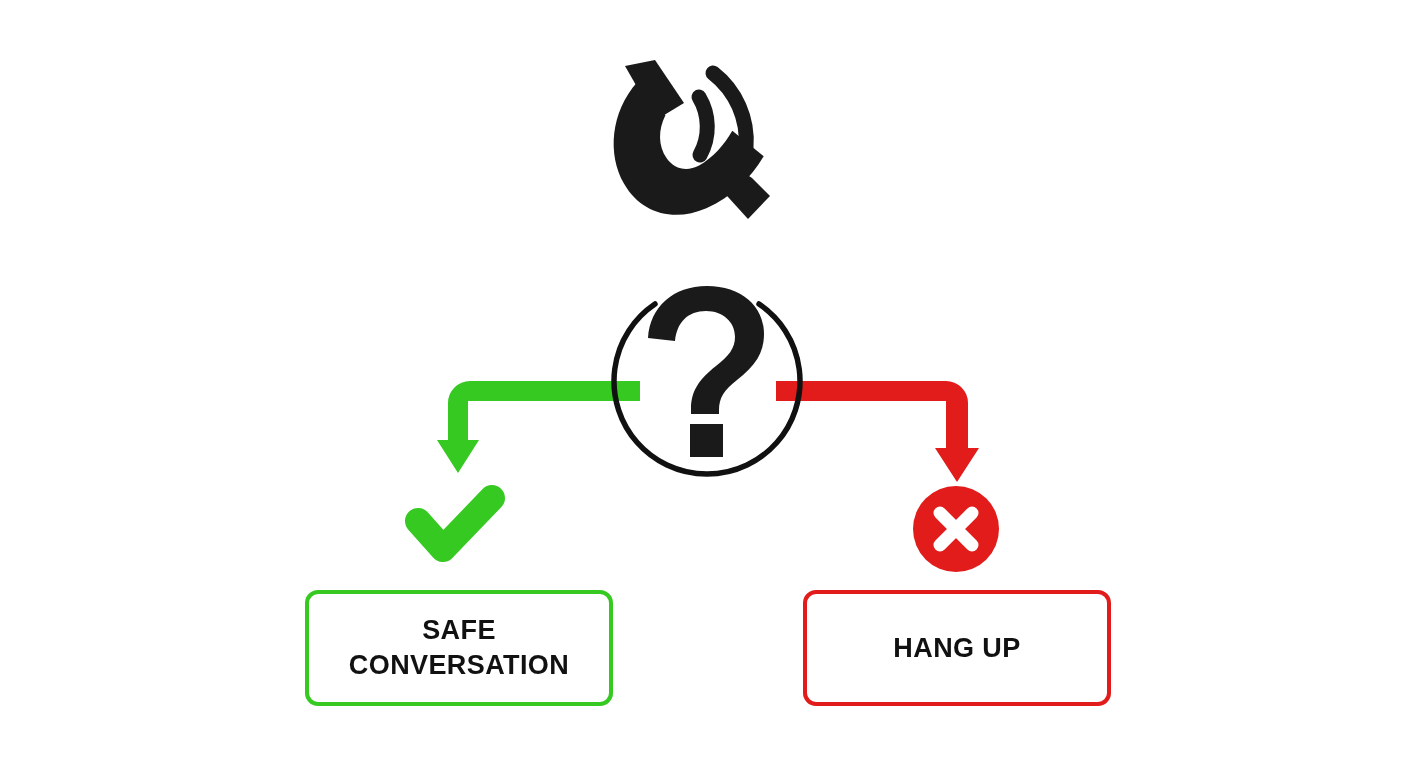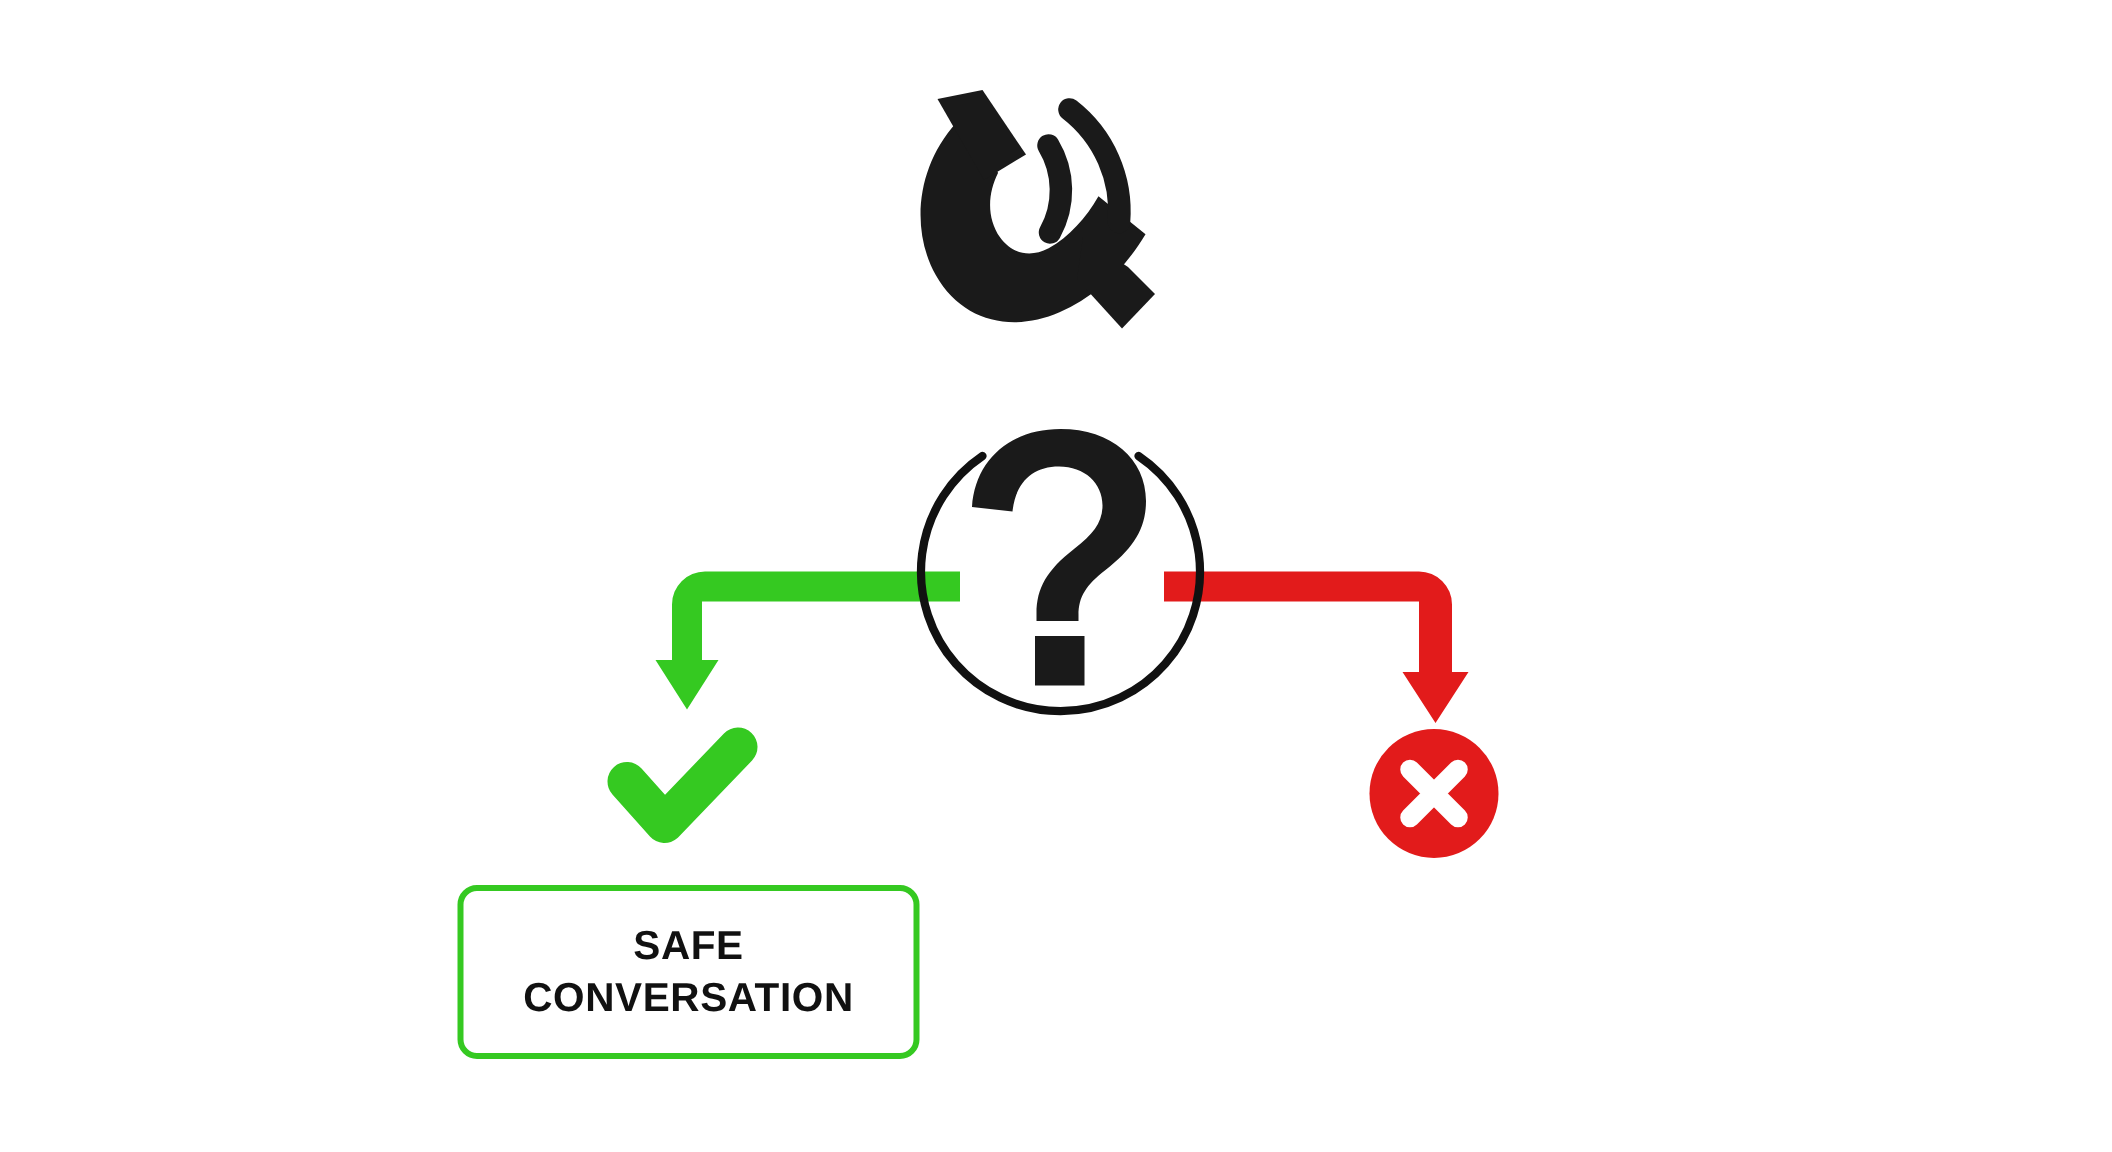--- a/index.html
+++ b/index.html
@@ -163,14 +163,17 @@
       <circle cx="956" cy="529" r="43" fill="#e21b1b"></circle>
       <path d="M 940 513 L 972 545 M 972 513 L 940 545" stroke="#ffffff" stroke-width="13" stroke-linecap="round"></path>
     </g>
   </svg>
 
   <div class="box" id="box-safe">
     <span class="box-label">SAFE
 CONVERSATION</span>
   </div>
 
+  <div class="box" id="box-hangup">
+    <span class="box-label">HANG UP</span>
+  </div>
 
 </div>
 
 </body></html>

